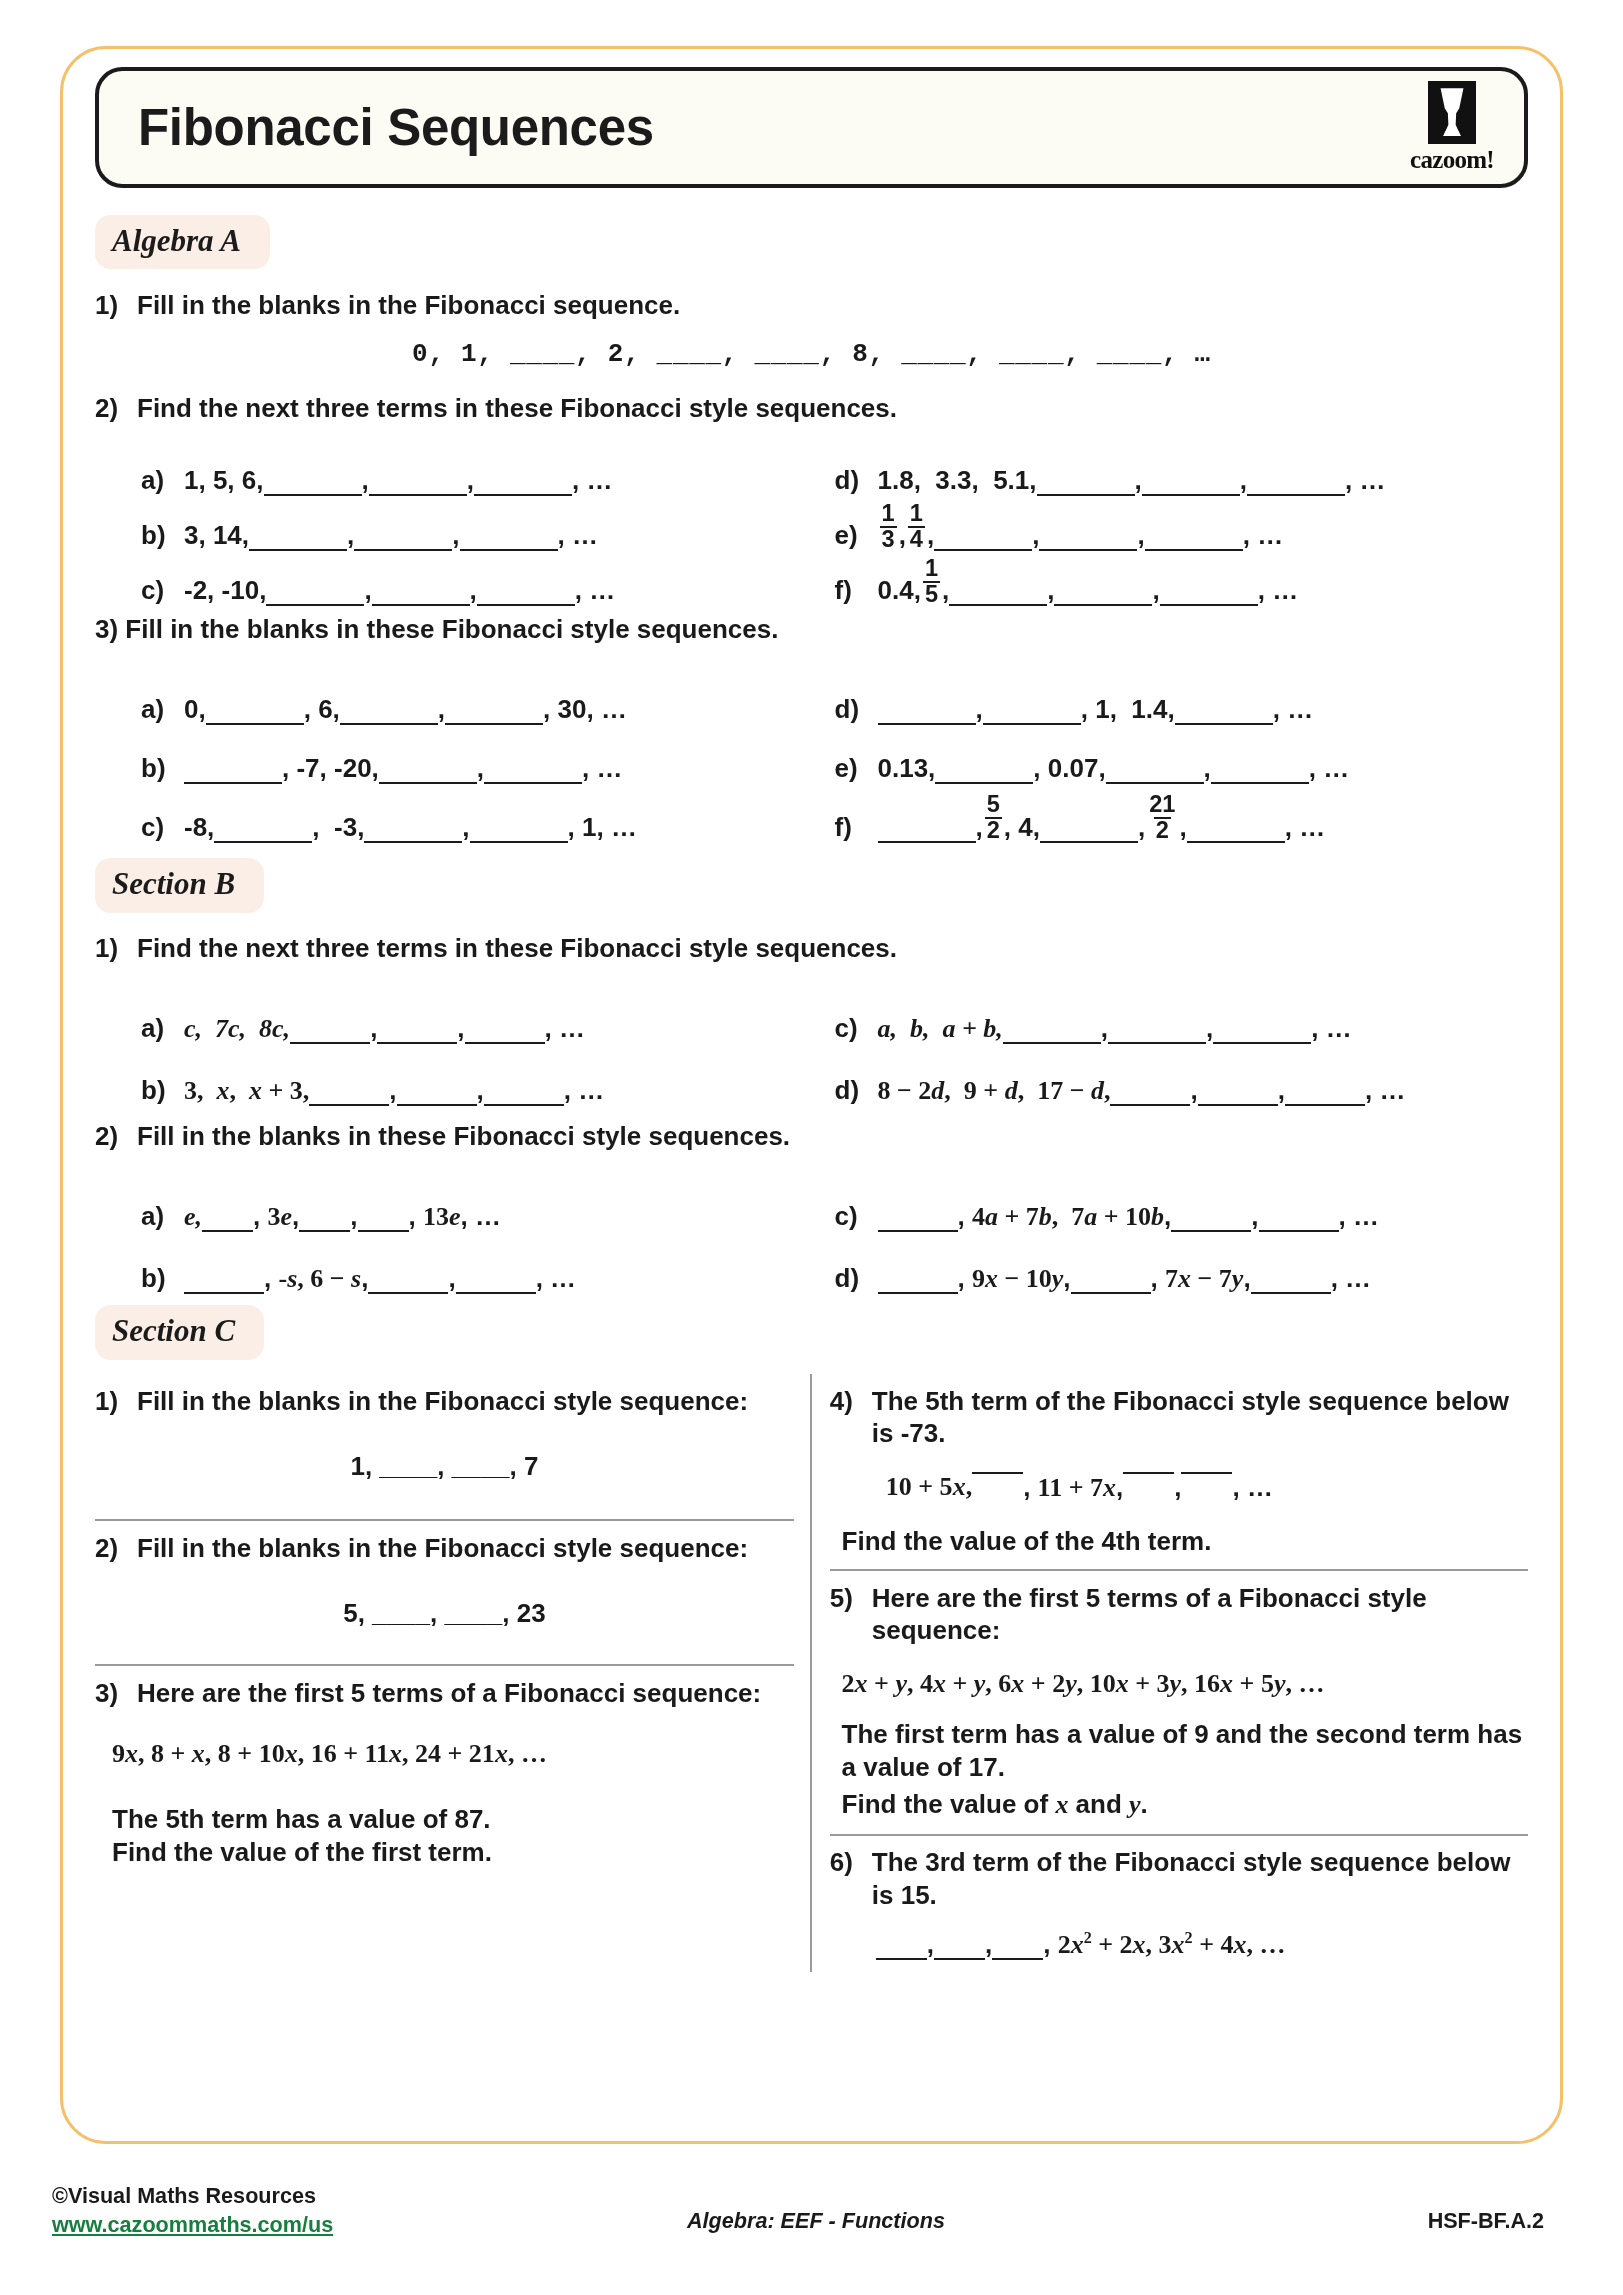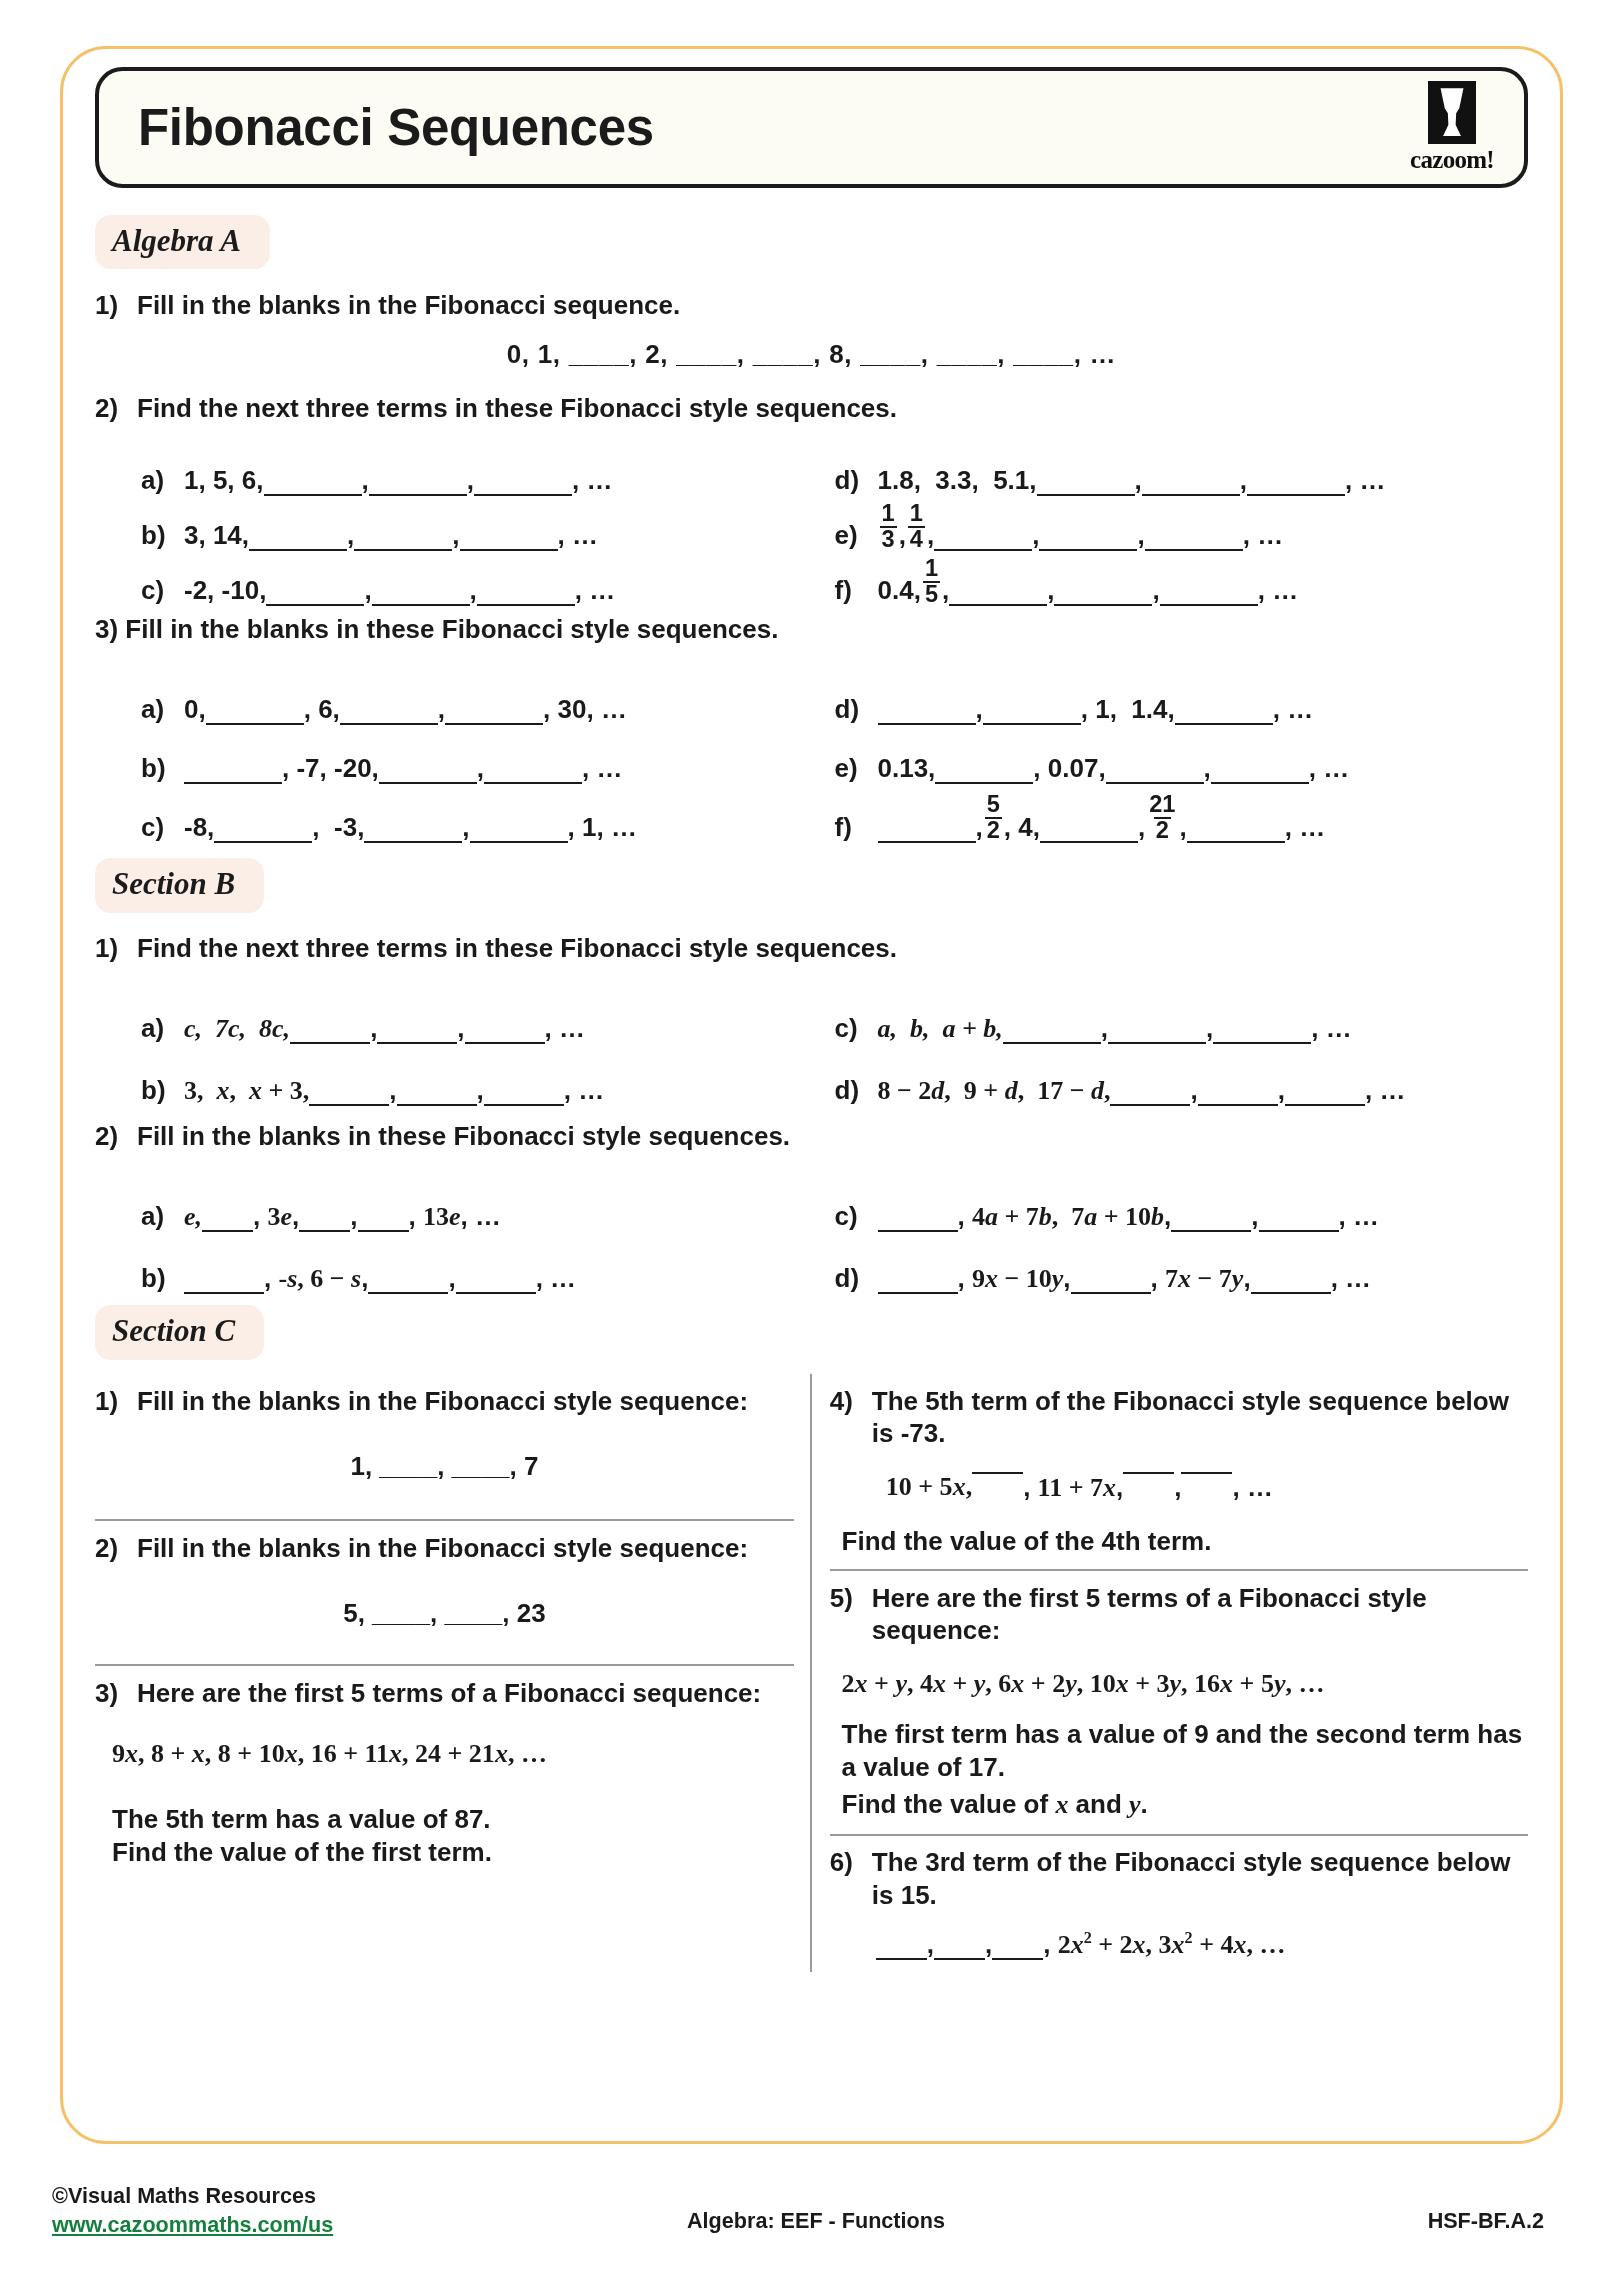--- a/index.html
+++ b/index.html
@@ -101,21 +101,21 @@
   .cell{padding:10.5px 0 11.8px 0;}
   .cell + .cell{border-top:2px solid #9a9a9a;}
 
   
   .footer{
     position:absolute;left:0;right:0;bottom:15.7px;height:105px;
     font-size:21.6px;font-weight:bold;
   }
   .footer-left{position:absolute;left:52px;top:6.5px;line-height:1.35;}
   .footer-url{color:#15803d;text-decoration:underline;}
-  .footer-center{position:absolute;left:687px;top:34px;}
+  .footer-center{position:absolute;left:687px;top:34px;font-style:italic;}
   .footer-right{position:absolute;right:79px;top:34px;}
 </style>
 </head>
 <body>
 
 <div class="page-border"></div>
 
 <div class="content">
 
   <div class="title-bar">
@@ -130,21 +130,21 @@
 
   <div style="position:absolute;left:35px;top:169px;width:1433px;">
     <div class="section-pill">Algebra A</div>
 
     
     <div class="q qrow" style="margin-top:19.6px;">
       <div class="qnum">1)</div>
       <div class="qtext">Fill in the blanks in the Fibonacci sequence.</div>
     </div>
     <div style="text-align:center;margin-top:17px;">
-      <span class="q" style="letter-spacing:0.7px;">0,  1,  ____,  2,  ____,  ____,  8,  ____,  ____,  ____,  …</span>
+      <span class="q" style="letter-spacing:0.7px;font-family:Liberation Mono, monospace;">0,  1,  ____,  2,  ____,  ____,  8,  ____,  ____,  ____,  …</span>
     </div>
 
     
     <div class="q qrow" style="margin-top:21px;">
       <div class="qnum">2)</div>
       <div class="qtext">Find the next three terms in these Fibonacci style sequences.</div>
     </div>
 
     <div class="two-col" style="margin-top:17px;">
       <div class="col" style="padding-left:46px;">

